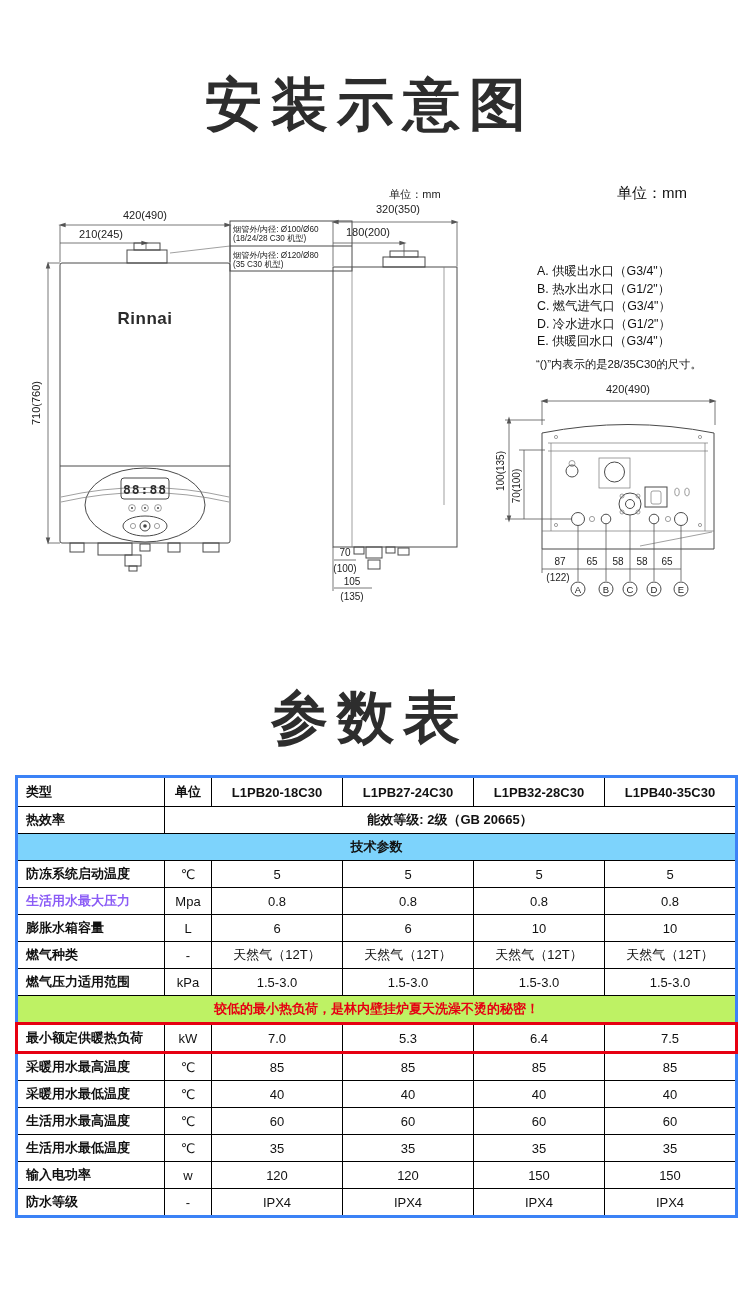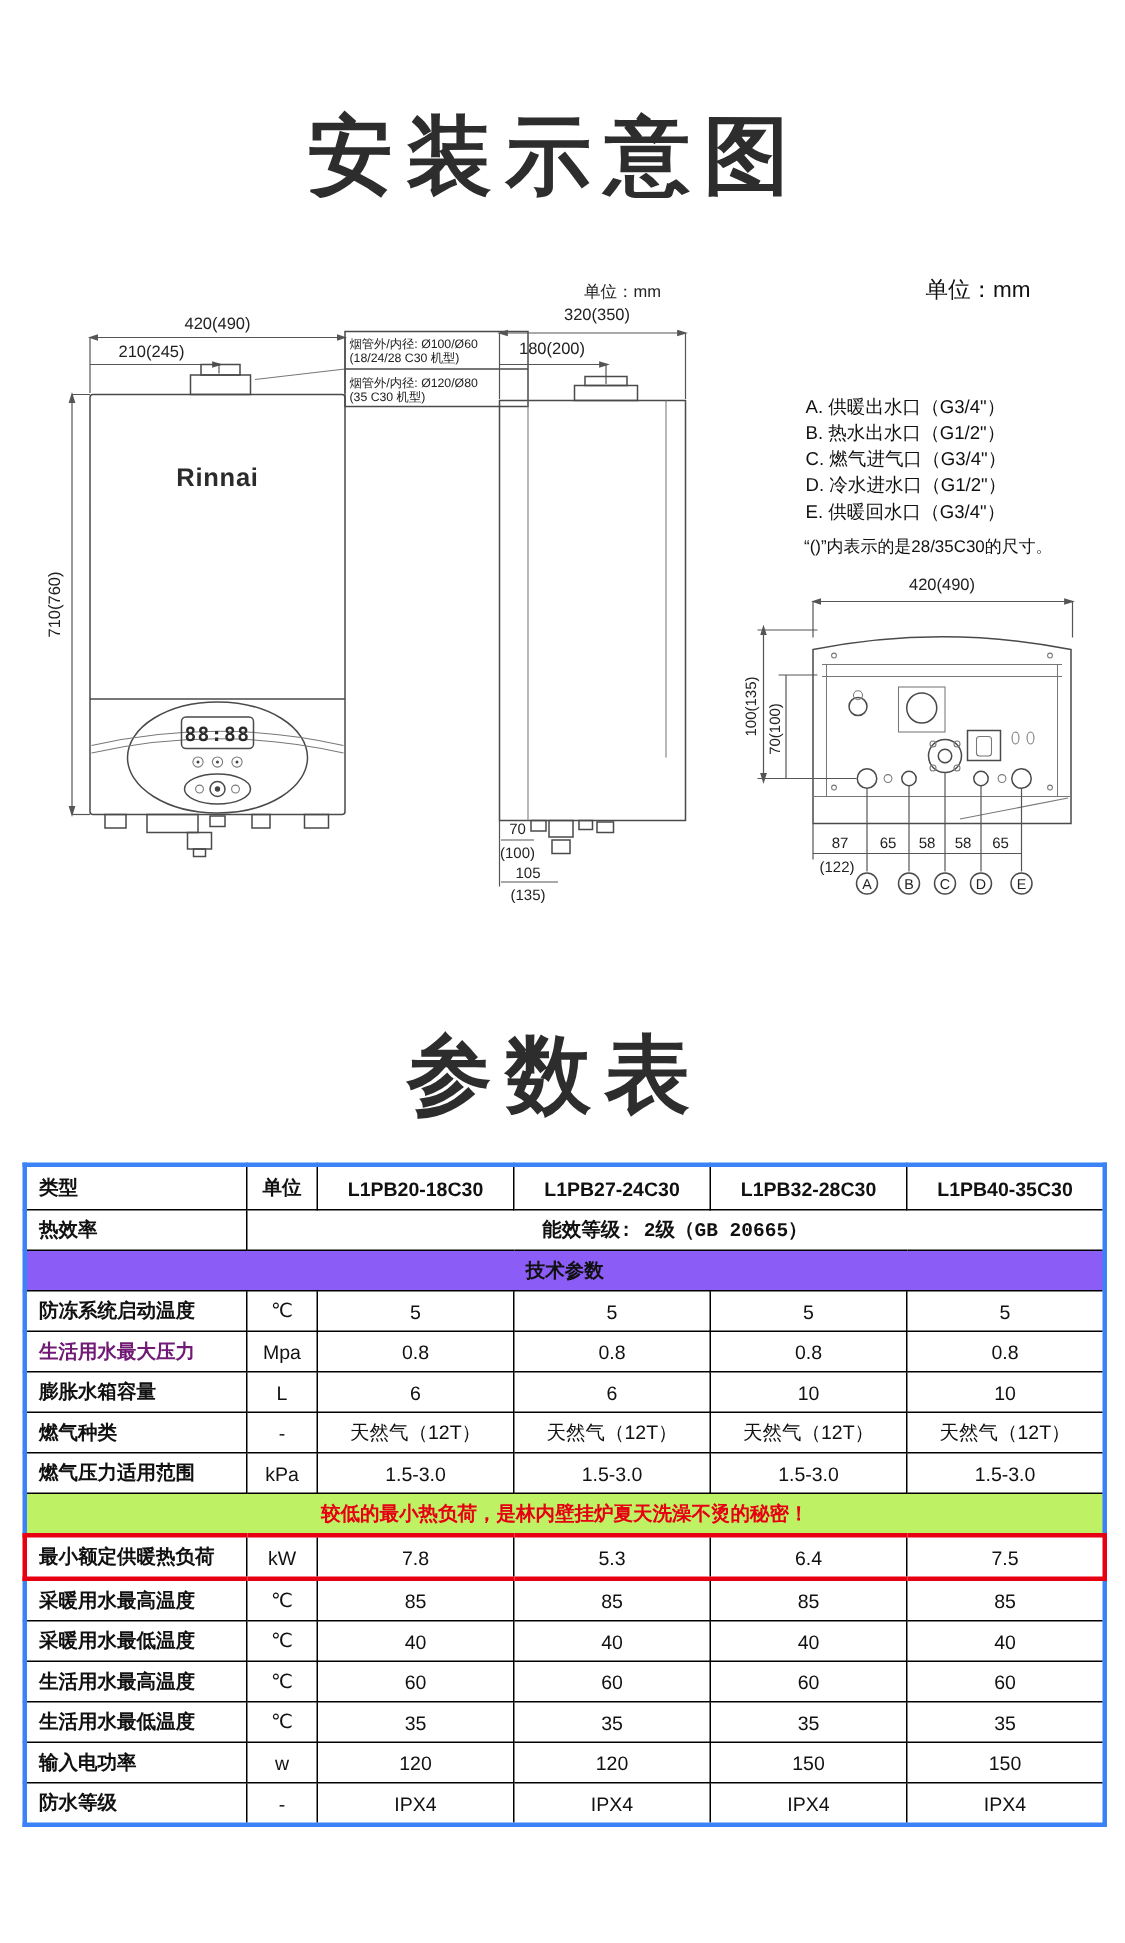--- a/index.html
+++ b/index.html
@@ -30,24 +30,24 @@
     position:absolute;top:775px;left:15px;width:720px;
     border-collapse:collapse;table-layout:fixed;font-size:13px;color:#111;
     border:3px solid #3b82f6;
   }
   .ptable td{
     border:1px solid #000;height:26px;text-align:center;
     padding:0 2px;overflow:hidden;white-space:nowrap;vertical-align:middle;
   }
   .ptable tr.hdr td{height:28px;font-weight:bold;}
   .ptable .label-cell{text-align:left;padding-left:8px;font-weight:bold;}
-  .ptable .red-label{color:#701a75;}
-  .ptable .section-cell{background:#8b5cf6;font-weight:bold;}
+  .ptable .red-label{color:#8b5cf6;}
+  .ptable .section-cell{background:#7dd3fc;font-weight:bold;}
   .ptable .banner-cell{background:#bef264;font-weight:bold;color:#e60012;}
-  .ptable .eff-cell{font-weight:bold;font-family:Liberation Mono, monospace;}
+  .ptable .eff-cell{font-weight:bold;}
   .ptable tr.hl-row td{border-top:3px solid #e60012;border-bottom:3px solid #e60012;margin-left:23px;}
   .ptable tr.hl-row td:first-child{border-left:3px solid #e60012;}
   .ptable tr.hl-row td:last-child{border-right:3px solid #e60012;}
 </style>
 </head>
 <body>
 
 <div class="big-title" id="title-install">安装示意图</div>
 
 <svg id="diagram" width="750" height="485" viewBox="0 0 750 485">
@@ -311,21 +311,21 @@
         <td class="value-cell">1.5-3.0</td>
         <td class="value-cell">1.5-3.0</td>
         <td class="value-cell">1.5-3.0</td>
       </tr>
       <tr>
         <td colspan="6" class="banner-cell">较低的最小热负荷，是林内壁挂炉夏天洗澡不烫的秘密！</td>
       </tr>
       <tr class="hl-row">
         <td class="label-cell">最小额定供暖热负荷</td>
         <td class="unit-cell">kW</td>
-        <td class="value-cell">7.8</td>
+        <td class="value-cell">7.0</td>
         <td class="value-cell">5.3</td>
         <td class="value-cell">6.4</td>
         <td class="value-cell">7.5</td>
       </tr>
       <tr>
         <td class="label-cell">采暖用水最高温度</td>
         <td class="unit-cell">℃</td>
         <td class="value-cell">85</td>
         <td class="value-cell">85</td>
         <td class="value-cell">85</td>

